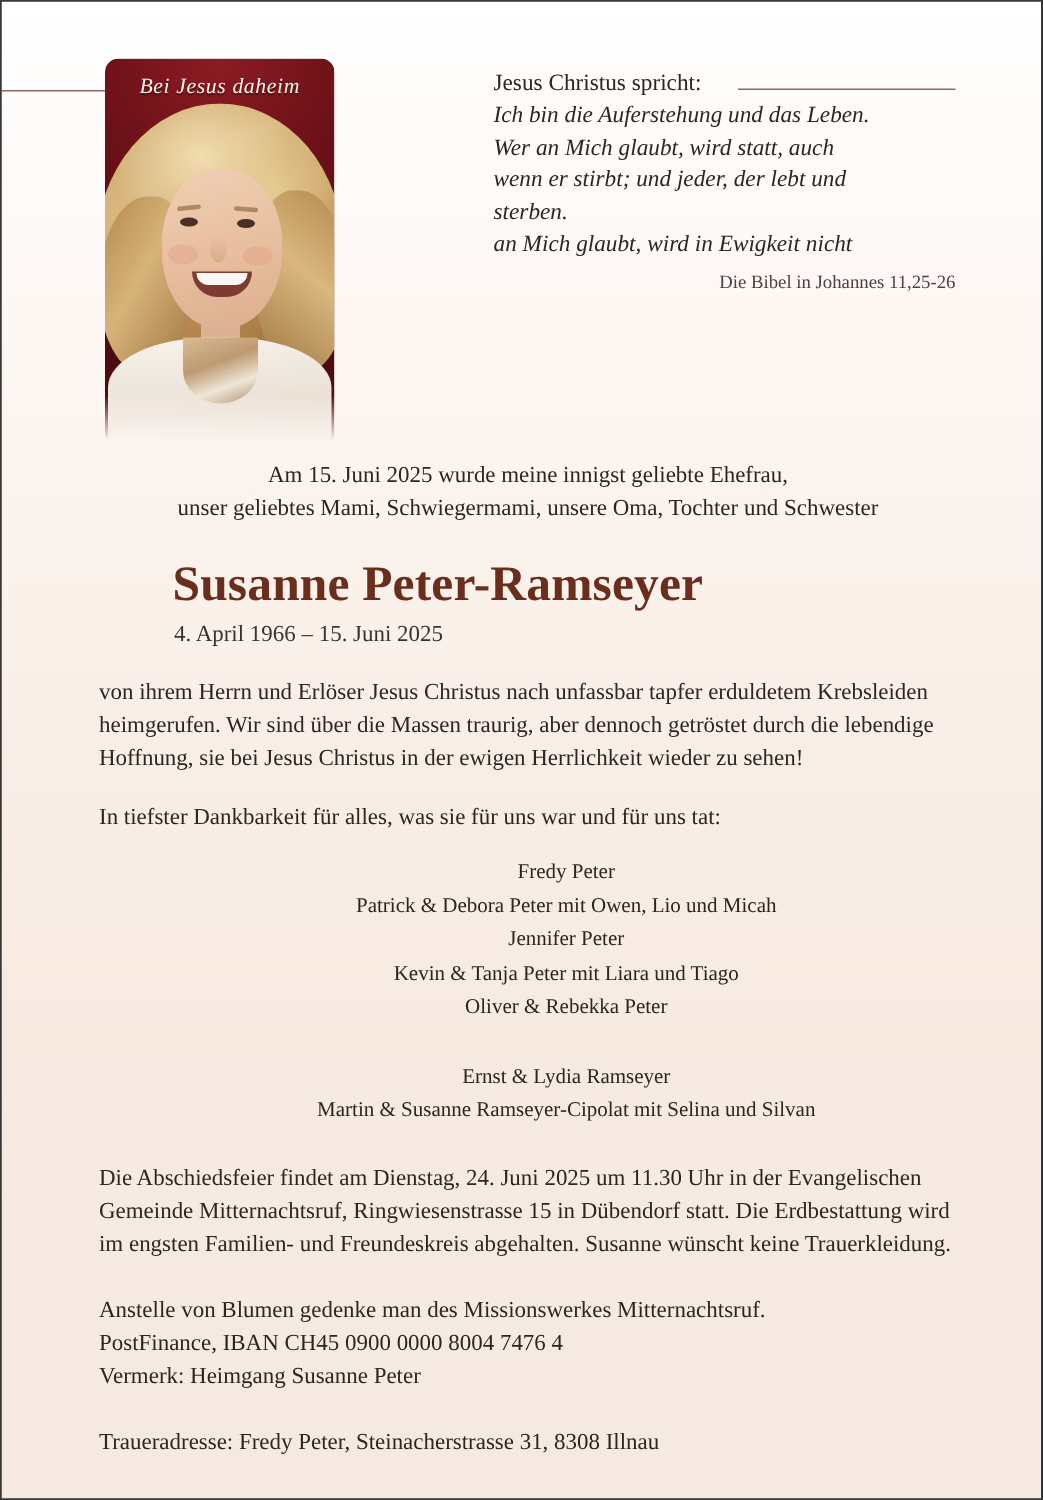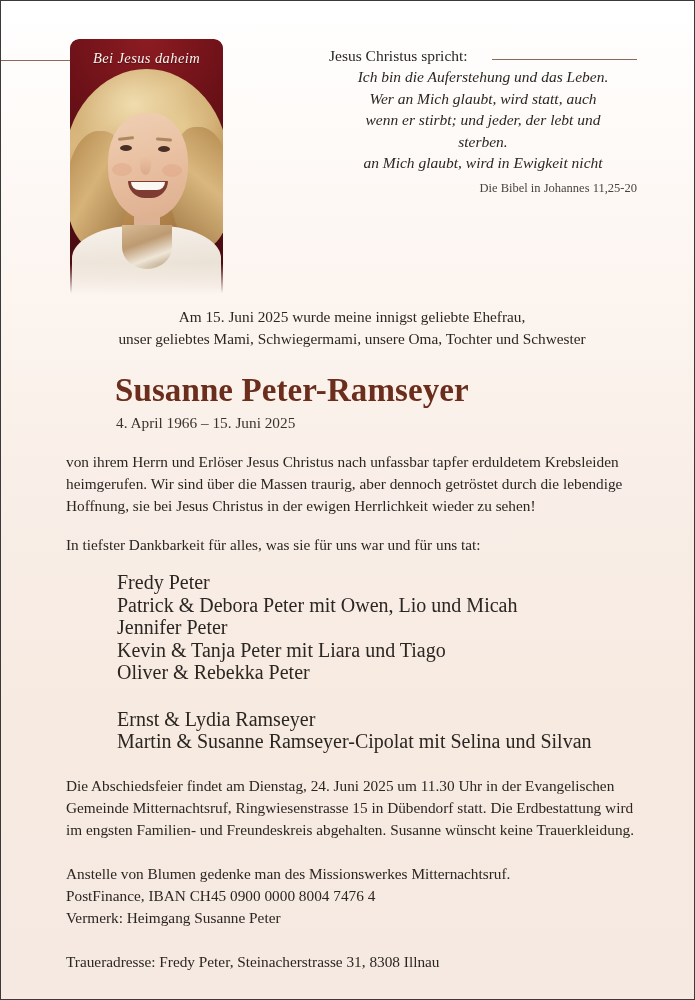--- a/index.html
+++ b/index.html
@@ -170,21 +170,20 @@
   .verse-lead {
     font-size: 15.5px;
     line-height: 21px;
     color: #2b2622;
   }
   .verse-body {
     font-style: italic;
     font-size: 15.5px;
     line-height: 21.5px;
     color: #2b2622;
-    text-align: center;
   }
   .verse-ref {
     margin-top: 7px;
     text-align: right;
     font-size: 12.5px;
     color: #4a433d;
   }
 
   
   .body-block {
@@ -216,22 +215,23 @@
   .para {
     margin-top: 19px;
     font-size: 15.3px;
     line-height: 22px;
   }
   .para.tight { margin-top: 17px; }
 
   .family {
     margin-top: 15px;
     padding-left: 51px;
-    font-size: 20px;
+    font-size: 14px;
     line-height: 22.5px;
+    text-align: center;
   }
   .family-group + .family-group { margin-top: 24px; }
 
   .closing { margin-top: 22px; font-size: 15.3px; line-height: 22px; }
   .closing + .closing { }
 </style>
 </head>
 <body>
 
 <div class="page">
@@ -263,21 +263,21 @@
 
   <div class="verse">
     <div class="verse-lead">Jesus Christus spricht:</div>
     <div class="verse-body">
       <div>Ich bin die Auferstehung und das Leben.</div>
       <div>Wer an Mich glaubt, wird statt, auch</div>
       <div>wenn er stirbt; und jeder, der lebt und</div>
       <div>sterben.</div>
       <div>an Mich glaubt, wird in Ewigkeit nicht</div>
     </div>
-    <div class="verse-ref">Die Bibel in Johannes 11,25-20</div>
+    <div class="verse-ref">Die Bibel in Johannes 11,25-26</div>
   </div>
 
   <div class="body-block">
 
     <div class="intro">
       <div>Am 15. Juni 2025 wurde meine innigst geliebte Ehefrau,</div>
       <div>unser geliebtes Mami, Schwiegermami, unsere Oma, Tochter und Schwester</div>
     </div>
 
     <div class="name">Susanne Peter-Ramseyer</div>

